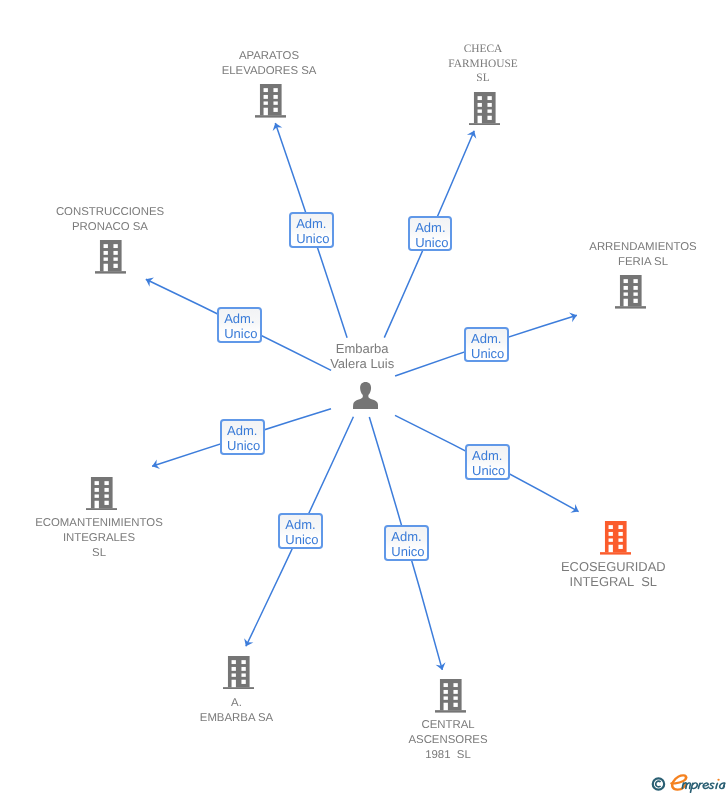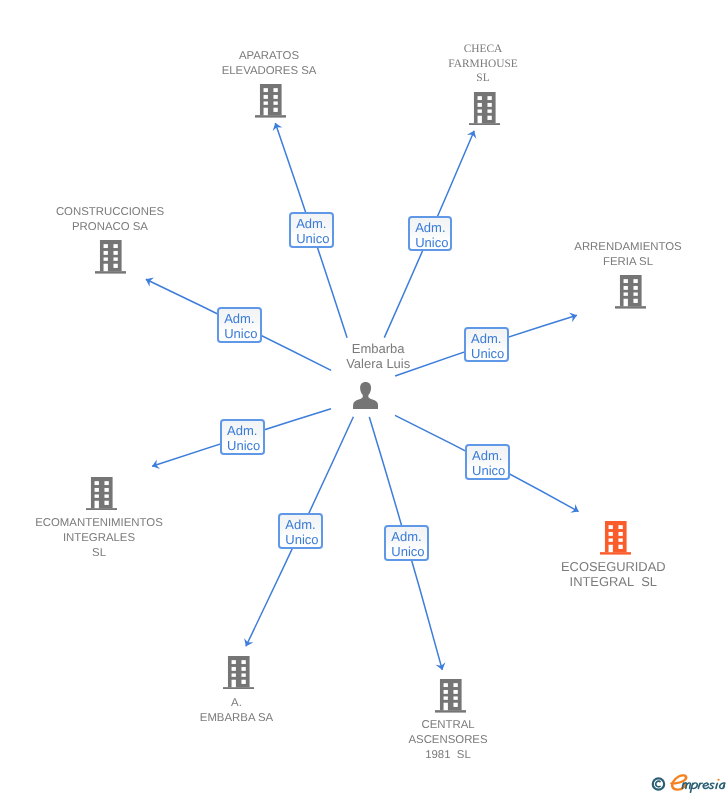--- a/index.html
+++ b/index.html
@@ -109,21 +109,21 @@
     <rect x="18.45" y="4.15" width="4.35" height="3.9" fill="#fff"></rect>
     <rect x="8.55" y="10.95" width="4.35" height="3.9" fill="#fff"></rect>
     <rect x="18.45" y="10.95" width="4.35" height="3.9" fill="#fff"></rect>
     <rect x="8.55" y="17.45" width="4.35" height="3.4" fill="#fff"></rect>
     <rect x="18.45" y="17.45" width="4.35" height="3.4" fill="#fff"></rect>
     <rect x="8.55" y="23.75" width="4.35" height="7.4" fill="#fff"></rect>
     <rect x="18.45" y="23.75" width="4.35" height="4.2" fill="#fff"></rect>
   </svg></div>
       </div>
       <div class="node" style="left: 0px; top: 0px;">
-        <div class="node-label" style="left: 0px; top: 239.9px; width: 596px; text-align: left;">
+        <div class="node-label" style="left: 15px; top: 239.9px; width: 596px; text-align: left;">
           <div style="position:relative;left:264px;width:728px;text-align:center">ARRENDAMIENTOS</div>
           <div style="position:relative;left:264px;width:728px;text-align:center">FERIA SL</div>
         </div>
         <div class="node-icon" style="left: 614.7px; top: 275.4px;"><svg width="31" height="33.6" viewBox="0 0 31 33.6">
     <rect x="4.95" y="0" width="21.65" height="31.15" fill="#757575"></rect>
     <rect x="0" y="31.15" width="31" height="2.45" fill="#757575"></rect>
     <rect x="8.55" y="4.15" width="4.35" height="3.9" fill="#fff"></rect>
     <rect x="18.45" y="4.15" width="4.35" height="3.9" fill="#fff"></rect>
     <rect x="8.55" y="10.95" width="4.35" height="3.9" fill="#fff"></rect>
     <rect x="18.45" y="10.95" width="4.35" height="3.9" fill="#fff"></rect>
@@ -201,21 +201,21 @@
     <rect x="18.45" y="4.15" width="4.35" height="3.9" fill="#fff"></rect>
     <rect x="8.55" y="10.95" width="4.35" height="3.9" fill="#fff"></rect>
     <rect x="18.45" y="10.95" width="4.35" height="3.9" fill="#fff"></rect>
     <rect x="8.55" y="17.45" width="4.35" height="3.4" fill="#fff"></rect>
     <rect x="18.45" y="17.45" width="4.35" height="3.4" fill="#fff"></rect>
     <rect x="8.55" y="23.75" width="4.35" height="7.4" fill="#fff"></rect>
     <rect x="18.45" y="23.75" width="4.35" height="4.2" fill="#fff"></rect>
   </svg></div>
       </div>
       <div class="node" style="left: 0px; top: 0px;">
-        <div class="node-label" style="color: rgb(123, 123, 123); font-size: 13px; line-height: 14.9px; left: 0px; top: 342.4px; width: 644px; text-align: left; margin-left: 16px;">
+        <div class="node-label" style="color: rgb(123, 123, 123); font-size: 13px; line-height: 14.9px; left: 0px; top: 342.4px; width: 644px; text-align: left;">
           <div style="position:relative;left:-1.8000000000000114px;width:728px;text-align:center">Embarba</div>
           <div style="position:relative;left:-1.8000000000000114px;width:728px;text-align:center">Valera Luis</div>
         </div>
         <div class="node-icon" style="left: 352.9px; top: 382.2px;"><svg width="25.2" height="27" viewBox="0 0 25.2 27">
     <path fill="#757575" d="M12.6 0 C9.1 0 7.1 2.3 7.1 6.0 C7.1 8.9 8.4 11.6 9.6 12.8
       C9.95 13.6 9.9 14.9 9.55 15.5 C9.0 16.4 7.2 16.9 4.9 17.8
       C3.0 18.55 1.55 19.3 0.85 20.5 C0.25 21.5 0.0 23.0 0.0 27.0
       L25.2 27.0 C25.2 23.0 24.95 21.5 24.35 20.5 C23.65 19.3 22.2 18.55 20.3 17.8
       C18.0 16.9 16.2 16.4 15.65 15.5 C15.3 14.9 15.25 13.6 15.6 12.8
       C16.8 11.6 18.1 8.9 18.1 6.0 C18.1 2.3 16.1 0 12.6 0 Z"></path>

